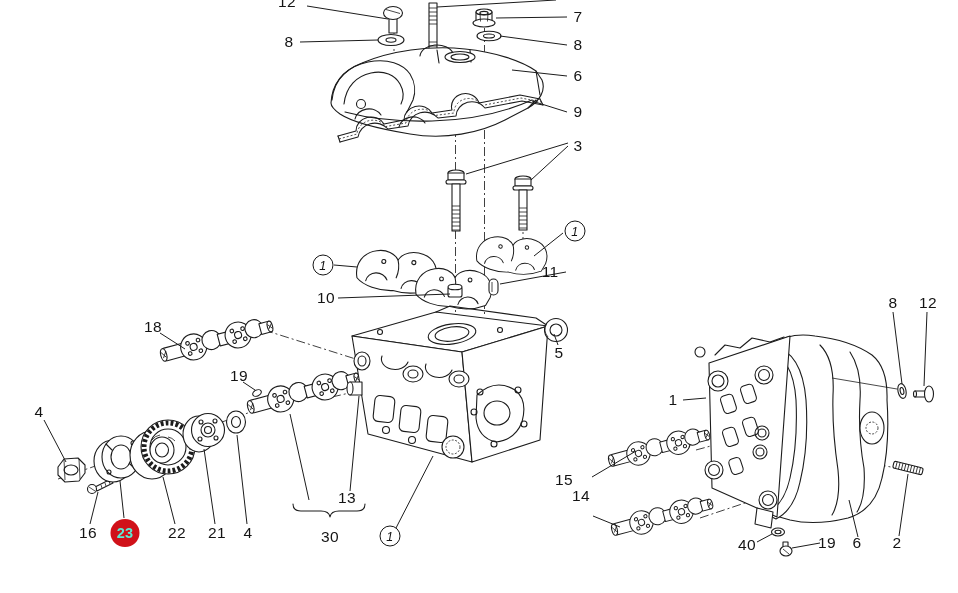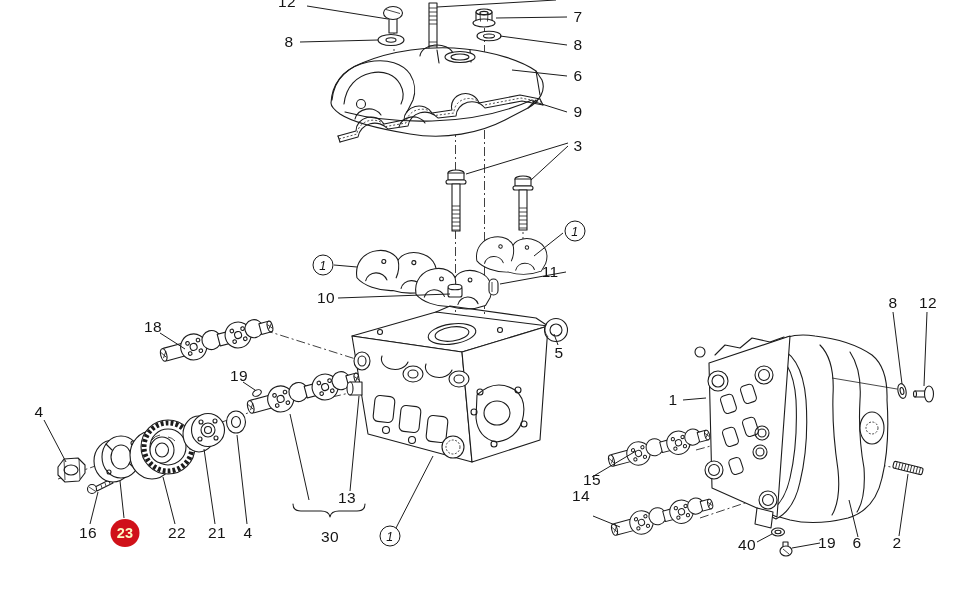--- a/index.html
+++ b/index.html
@@ -11,21 +11,21 @@
   svg .wh{stroke:#1c1c1c;stroke-width:1.1;fill:#ffffff;stroke-linejoin:round;}
   svg .dd{stroke:#2a2a2a;stroke-width:0.9;fill:none;stroke-dasharray:9 3 2 3;}
   svg .ld{stroke:#1c1c1c;stroke-width:1;fill:none;}
   svg .th{stroke:#1c1c1c;stroke-width:0.8;fill:none;}
   svg .teeth{stroke:#1c1c1c;stroke-width:5;fill:none;stroke-dasharray:2.8 2.2;}
   .lbl{position:absolute;transform:translate(-50%,-50%);font-size:15.5px;color:#141414;
        white-space:nowrap;letter-spacing:.3px;}
   .circ{width:19px;height:19px;border:1.7px solid #161616;border-radius:50%;
         display:flex;align-items:center;justify-content:center;font-size:12.5px;
         font-style:italic;padding:0;}
-  .badge{width:29px;height:28px;background:#d01119;border-radius:50%;color:#fef9c3;
+  .badge{width:29px;height:28px;background:#d01119;border-radius:50%;color:#5eead4;
          display:flex;align-items:center;justify-content:center;font-size:14.5px;
          font-weight:bold;}
 </style>
 </head>
 <body>
 
 <div class="stage">
 
 <svg width="958" height="593" viewBox="0 0 958 593">
   <defs>
@@ -362,20 +362,20 @@
 <span class="lbl badge" style="left:125px;top:533px">23</span>
 <span class="lbl" style="left:177px;top:533px">22</span>
 <span class="lbl" style="left:217px;top:533px">21</span>
 <span class="lbl" style="left:248px;top:533px">4</span>
 <span class="lbl" style="left:347px;top:498px">13</span>
 <span class="lbl" style="left:330px;top:537px">30</span>
 <span class="lbl circ" style="left:390px;top:536px">1</span>
 <span class="lbl" style="left:673px;top:400px">1</span>
 <span class="lbl" style="left:893px;top:303px">8</span>
 <span class="lbl" style="left:928px;top:303px">12</span>
-<span class="lbl" style="left:592px;top:480px">15</span>
+<span class="lbl" style="left:564px;top:480px">15</span>
 <span class="lbl" style="left:581px;top:496px">14</span>
 <span class="lbl" style="left:747px;top:545px">40</span>
 <span class="lbl" style="left:827px;top:543px">19</span>
 <span class="lbl" style="left:857px;top:543px">6</span>
 <span class="lbl" style="left:897px;top:543px">2</span>
 
 </div>
 
 </body></html>

